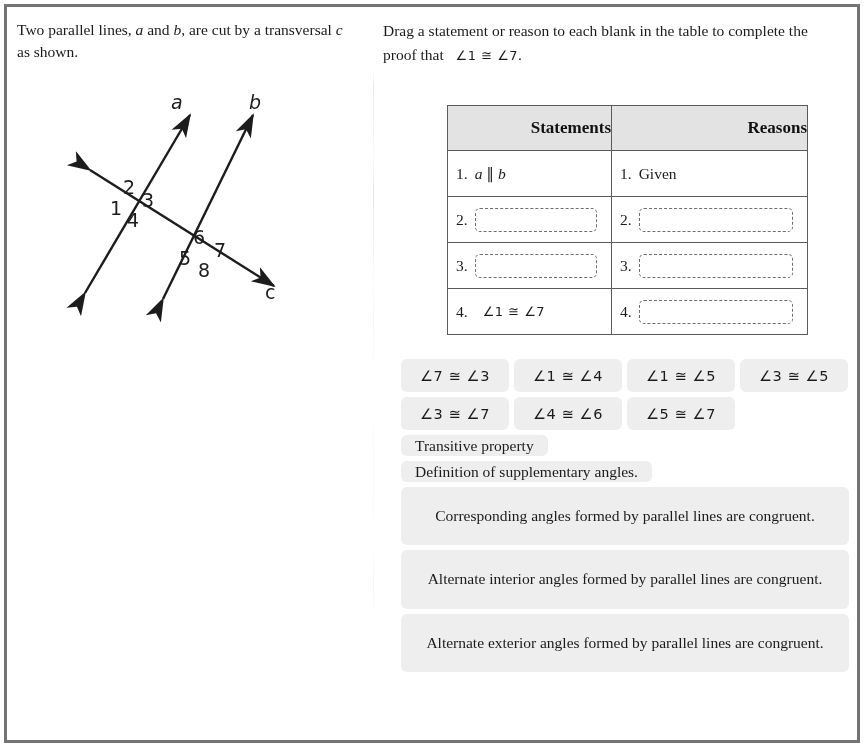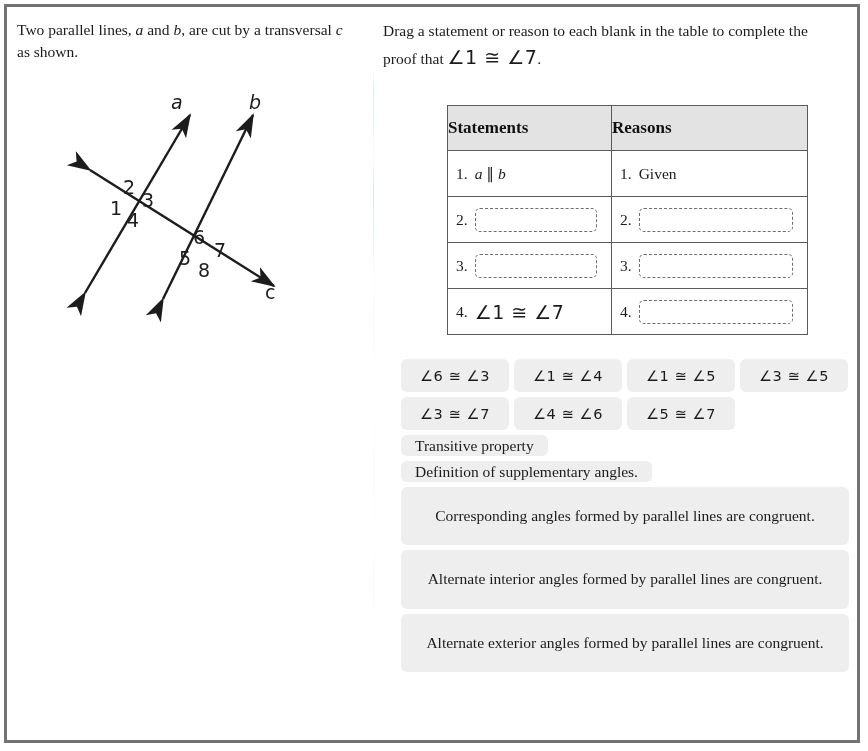--- a/index.html
+++ b/index.html
@@ -91,21 +91,21 @@
     border:1.5px solid #5a5a5a;
     padding:0;
     vertical-align:middle;
   }
   #proof-table th{
     background:#e3e3e3;
     height:44px;
     font-size:17px;
     font-weight:bold;
     color:#111111;
-    text-align:left;
+    text-align:right;
   }
   #proof-table td{
     height:45px;
     font-size:15.5px;
     color:#1b1b1b;
   }
   .cell{
     display:flex;
     align-items:center;
     padding:0 0 0 8px;
@@ -121,21 +121,21 @@
   .cell .txt i{font-style:italic;}
   .blank{
     flex:1 1 auto;
     height:24px;
     margin-right:14px;
     border:1.5px dashed #6e6e6e;
     border-radius:5px;
     background:#ffffff;
     box-sizing:border-box;
   }
-  .ang{font-family:"DejaVu Sans",sans-serif;font-size:19px;letter-spacing:.5px;}
+  .ang{font-family:"DejaVu Sans",sans-serif;font-size:13px;letter-spacing:.5px;margin-left:8px;}
 
   
   #tile-area{
     position:absolute;
     left:28px;top:352px;
     width:448px;
   }
   .tile-row{
     display:flex;
     flex-wrap:nowrap;
@@ -292,21 +292,21 @@
                 <span class="blank"></span>
               </div>
             </td>
           </tr>
         </tbody>
       </table>
 
       <div id="tile-area">
 
         <div class="tile-row">
-          <div class="tile small">∠6 ≅ ∠3</div>
+          <div class="tile small">∠7 ≅ ∠3</div>
           <div class="tile small">∠1 ≅ ∠4</div>
           <div class="tile small">∠1 ≅ ∠5</div>
           <div class="tile small">∠3 ≅ ∠5</div>
         </div>
 
         <div class="tile-row">
           <div class="tile small">∠3 ≅ ∠7</div>
           <div class="tile small">∠4 ≅ ∠6</div>
           <div class="tile small">∠5 ≅ ∠7</div>
         </div>

